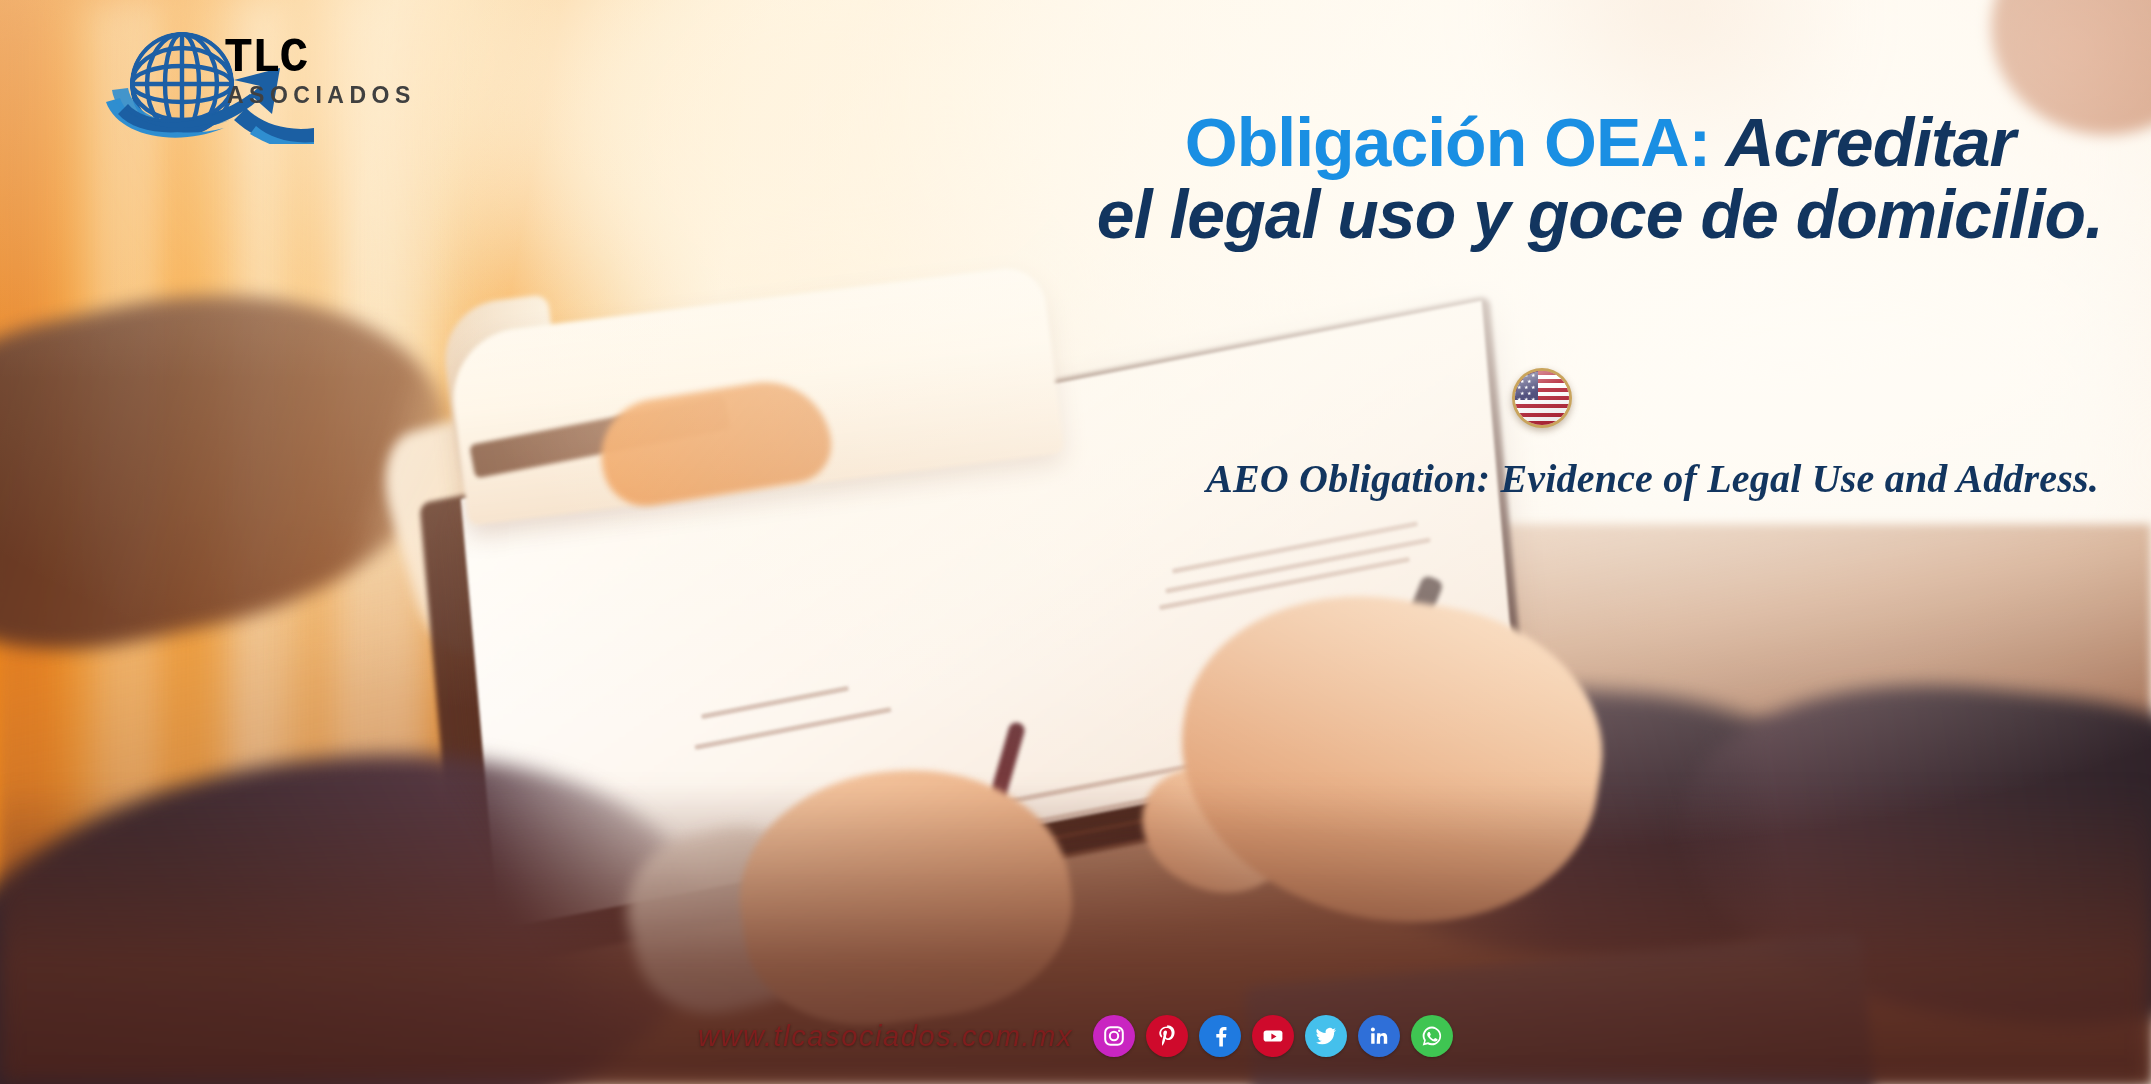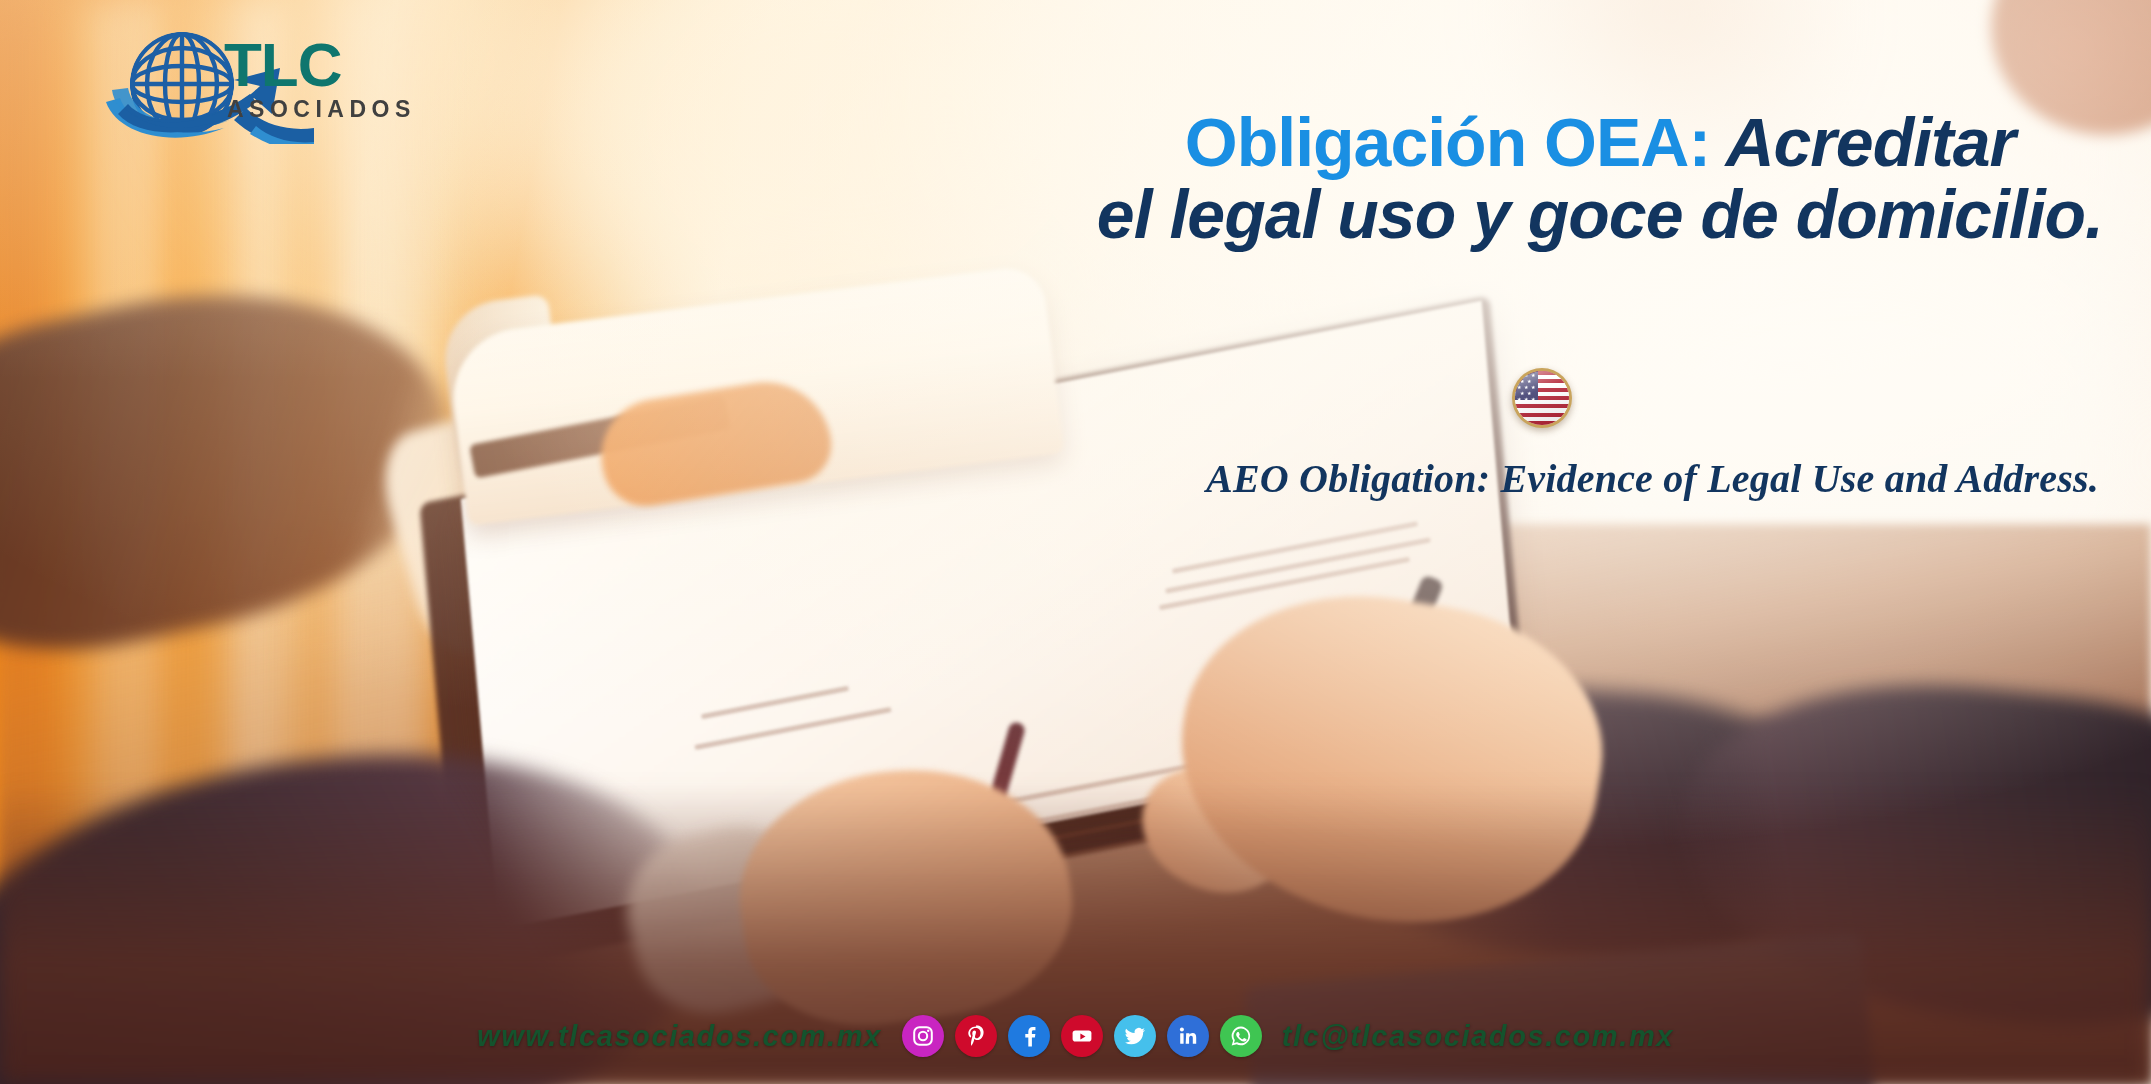--- a/index.html
+++ b/index.html
@@ -228,23 +228,23 @@
   }
 
   
   .logo{position:absolute;left:84px;top:24px;width:300px;height:120px;}
   .logo svg{display:block;}
   .logo-word{
     position:absolute;left:140px;top:10px;
     line-height:1;
   }
   .logo-tlc{
-    font-family:Liberation Sans, sans-serif;
-    font-weight:bold;font-size:62px;letter-spacing:-1px;
-    color:#0f766e;display:block;
+    font-family:Liberation Mono, monospace;
+    font-weight:bold;font-size:48px;letter-spacing:-1px;
+    color:#000000;display:block;
   }
   .logo-sub{
     font-family:"Liberation Sans", sans-serif;
     font-weight:bold;font-size:23px;letter-spacing:5.5px;
     color:#404040;display:block;margin-top:2px;margin-left:3px;
   }
 
   
   .headline{
     position:absolute;right:48px;top:106px;
@@ -296,22 +296,22 @@
     letter-spacing:.2px;white-space:nowrap;
   }
 
   
   .footer{
     position:absolute;left:0;right:0;bottom:0;height:96px;
     display:flex;align-items:center;justify-content:center;gap:20px;
   }
   .f-text{
     font-family:"Liberation Sans", sans-serif;
-    font-style:italic;font-weight:bold;
-    font-size:29px;color:#14532d;letter-spacing:1.6px;
+    font-style:italic;font-weight:normal;
+    font-size:29px;color:#7f1d1d;letter-spacing:1.6px;
     text-shadow:0 1px 3px rgba(0,0,0,.35);
     white-space:nowrap;
   }
   .socials{display:flex;align-items:center;gap:11px;}
   .soc{
     width:42px;height:42px;border-radius:50%;
     display:flex;align-items:center;justify-content:center;
     box-shadow:0 1px 3px rgba(0,0,0,.25);
   }
   .soc svg{display:block;}
@@ -497,16 +497,15 @@
           <path d="M10.2 9.3h3.25v1.45c.5-.85 1.6-1.72 3.2-1.72 2.6 0 3.55 1.65 3.55 4.4v6.37h-3.4v-5.7c0-1.43-.5-2.3-1.73-2.3-1.04 0-1.6.72-1.87 1.42-.1.25-.12.6-.12.95v5.63h-3.4z"></path>
         </svg>
       </a>
       <a class="soc" style="background:#3fc552;">
         <svg width="24" height="24" viewBox="0 0 24 24" fill="#fff">
           <path d="M12.05 2.6A9.33 9.33 0 0 0 4.1 16.8L2.7 21.6l4.95-1.3a9.33 9.33 0 1 0 4.4-17.7zm0 1.9a7.43 7.43 0 0 1 0 14.86 7.4 7.4 0 0 1-3.78-1.04l-.27-.16-2.94.77.78-2.86-.18-.29a7.42 7.42 0 0 1 6.39-11.28zm-3.3 3.6c-.17 0-.44.06-.67.3-.23.26-.88.86-.88 2.09s.9 2.43 1.03 2.6c.13.17 1.77 2.8 4.36 3.82 2.15.85 2.59.68 3.06.63.47-.04 1.5-.6 1.72-1.2.21-.6.21-1.1.15-1.2-.06-.1-.23-.17-.48-.3-.25-.12-1.5-.74-1.73-.83-.23-.08-.4-.12-.57.13-.17.26-.65.83-.8 1-.14.17-.29.2-.54.07-.25-.13-1.06-.4-2.02-1.25-.75-.66-1.25-1.48-1.4-1.74-.15-.25-.01-.38.11-.5.11-.12.25-.3.37-.45.13-.15.17-.25.25-.42.09-.17.04-.32-.02-.45-.06-.12-.56-1.37-.77-1.87-.2-.49-.4-.42-.56-.43z"></path>
         </svg>
       </a>
     </span>
 
-    <span class="f-text">tlc@tlcasociados.com.mx</span>
   </div>
 
 </div>
 
 </body></html>

